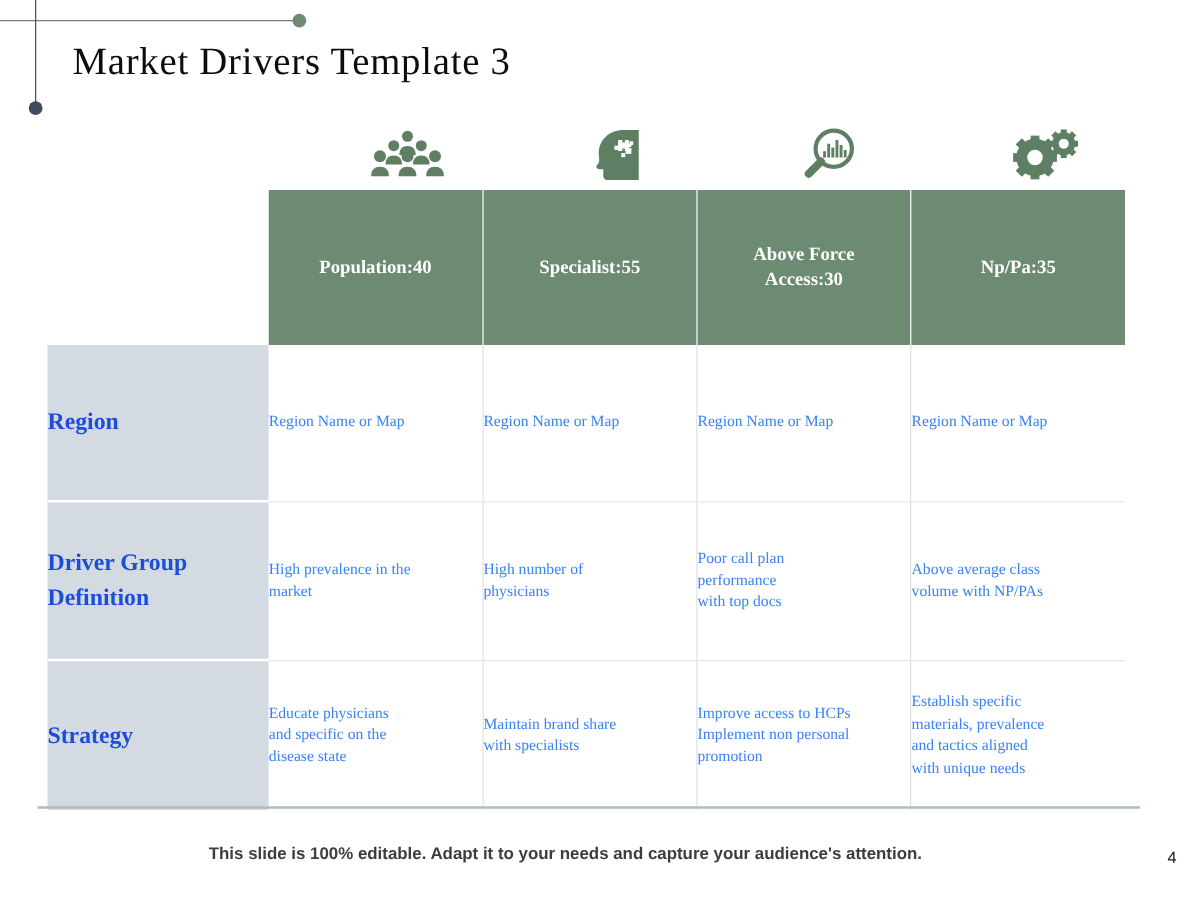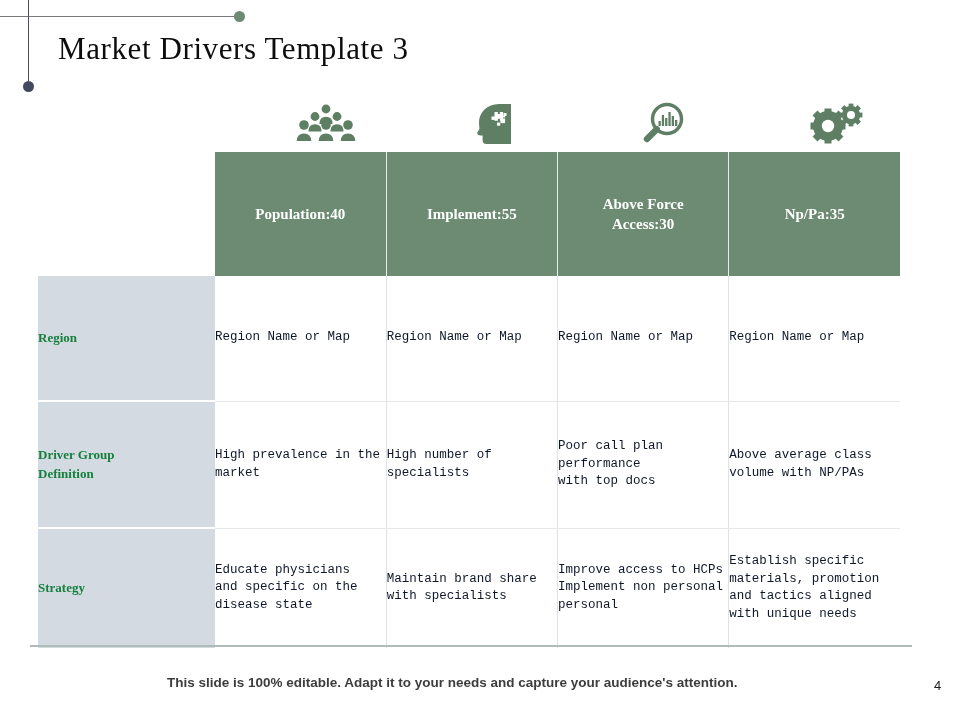--- a/index.html
+++ b/index.html
@@ -112,33 +112,33 @@
     line-height: 1.35;
   }
   .hdr-cell:last-child { border-right: none; }
   .hdr-cell.two-line { vertical-align: middle; padding-bottom: 26px; }
 
   
   .row-label {
     background: #d4dae2;
     font-family: "Liberation Serif", serif;
     font-weight: bold;
-    font-size: 13px;
-    color: #15803d;
+    font-size: 19px;
+    color: #1d4ed8;
     padding-left: 18px;
     border-bottom: 2px solid #ffffff;
     line-height: 1.45;
   }
 
   
   .body-cell {
     background: #ffffff;
-    font-family: Liberation Mono, monospace;
+    font-family: Liberation Serif, serif;
     font-size: 12.5px;
-    color: #0f172a;
+    color: #3b82f6;
     padding: 0 12px 0 10px;
     border-right: 1px solid #dfe3e6;
     border-bottom: 1px solid #e4e8ea;
     line-height: 1.42;
   }
   .body-cell:last-child { border-right: none; }
   tr.last-row .body-cell { border-bottom: none; }
   tr.last-row .row-label { border-bottom: none; }
 
   .r-region   { height: 125px; }
@@ -265,21 +265,21 @@
 </div>
 
 <table id="drivers-table">
   <tbody>
     <tr>
       <td class="hdr-corner"></td>
       <td class="hdr-cell">
         <div>Population:40</div>
       </td>
       <td class="hdr-cell">
-        <div>Implement:55</div>
+        <div>Specialist:55</div>
       </td>
       <td class="hdr-cell two-line">
         <div>Above Force</div>
         <div>Access:30</div>
       </td>
       <td class="hdr-cell">
         <div>Np/Pa:35</div>
       </td>
     </tr>
 
@@ -305,21 +305,21 @@
       <td class="row-label">
         <div>Driver Group</div>
         <div>Definition</div>
       </td>
       <td class="body-cell">
         <div>High prevalence in the</div>
         <div>market</div>
       </td>
       <td class="body-cell">
         <div>High number of</div>
-        <div>specialists</div>
+        <div>physicians</div>
       </td>
       <td class="body-cell">
         <div>Poor call plan</div>
         <div>performance</div>
         <div>with top docs</div>
       </td>
       <td class="body-cell">
         <div>Above average class</div>
         <div>volume with NP/PAs</div>
       </td>
@@ -334,25 +334,25 @@
         <div>and specific on the</div>
         <div>disease state</div>
       </td>
       <td class="body-cell">
         <div>Maintain brand share</div>
         <div>with specialists</div>
       </td>
       <td class="body-cell">
         <div>Improve access to HCPs</div>
         <div>Implement non personal</div>
-        <div>personal</div>
+        <div>promotion</div>
       </td>
       <td class="body-cell">
         <div>Establish specific</div>
-        <div>materials, promotion</div>
+        <div>materials, prevalence</div>
         <div>and tactics aligned</div>
         <div>with unique needs</div>
       </td>
     </tr>
   </tbody>
 </table>
 
 <div id="table-bottom-rule"></div>
 
 <div id="footer-note">This slide is 100% editable. Adapt it to your needs and capture your audience's attention.</div>

